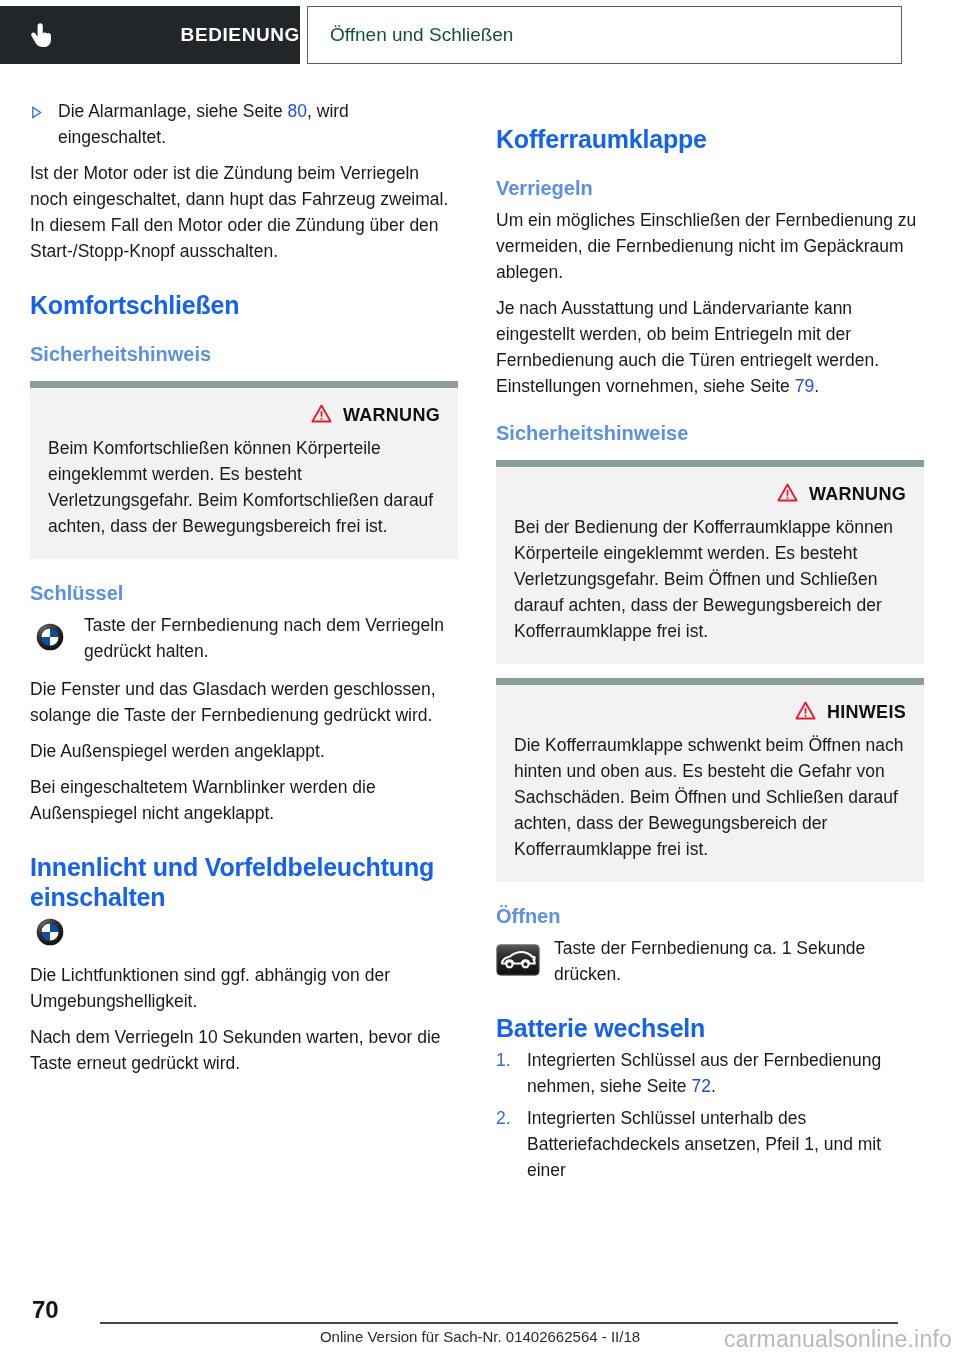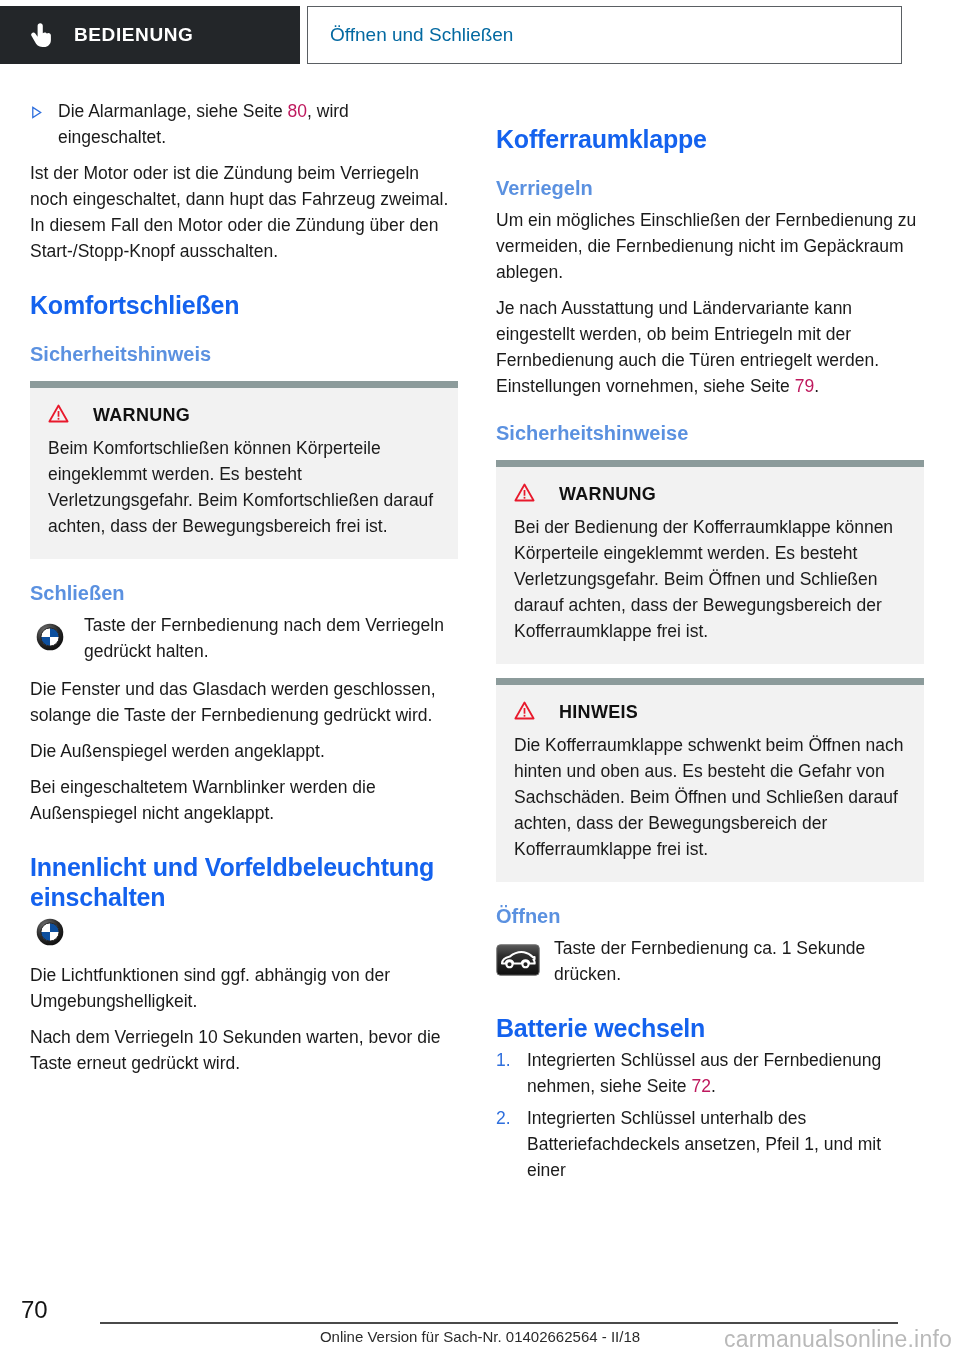--- a/index.html
+++ b/index.html
@@ -22,20 +22,21 @@
     width: 100%;
     margin-top: 6px;
   }
   .chapter-tab {
     width: 300px;
     background: #232629;
     display: flex;
     align-items: center;
     padding-left: 30px;
     gap: 22px;
+    justify-content: space-between;
   }
   .hand-icon {
     width: 22px;
     height: 26px;
     display: block;
   }
   .chapter-label {
     color: #ffffff;
     font-size: 19px;
     font-weight: bold;
@@ -47,21 +48,21 @@
     margin-right: 58px;
     border: 1px solid #5a5f63;
     border-left: 1px solid #5a5f63;
     background: #ffffff;
     display: flex;
     align-items: center;
     padding-left: 22px;
   }
   .section-label {
     font-size: 19px;
-    color: #0369a1;
+    color: #14532d;
   }
 
   
   .content {
     display: flex;
     padding: 0 32px 0 30px;
     margin-top: 34px;
     gap: 38px;
   }
   .col { width: 428px; }
@@ -86,21 +87,21 @@
   }
   .first-h1 { margin-top: 0; }
 
   
   p.body {
     font-size: 17.5px;
     line-height: 26px;
     color: #1a1a1a;
     margin-bottom: 10px;
   }
-  .pagelink { color: #be185d; }
+  .pagelink { color: #1d4ed8; }
 
   
   .bullet-row {
     display: flex;
     gap: 12px;
     margin-bottom: 10px;
   }
   .tri-bullet {
     flex: 0 0 16px;
     padding-top: 7px;
@@ -157,22 +158,23 @@
     height: 7px;
     background: #8c9b9b;
   }
   .notebox-body {
     background: #f2f2f2;
     padding: 16px 18px 20px 18px;
   }
   .notebox-title {
     display: flex;
     align-items: center;
-    gap: 24px;
+    gap: 11px;
     margin-bottom: 8px;
+    justify-content: flex-end;
   }
   .notebox-title-text {
     font-size: 18px;
     font-weight: bold;
     letter-spacing: 0.3px;
     color: #111111;
   }
   .notebox-text {
     font-size: 17.5px;
     line-height: 26px;
@@ -182,24 +184,24 @@
   
   .page-footer {
     position: absolute;
     left: 0;
     bottom: 0;
     width: 100%;
     height: 80px;
   }
   .folio {
     position: absolute;
-    left: 21px;
+    left: 32px;
     top: 14px;
     font-size: 24px;
-    font-weight: normal;
+    font-weight: bold;
     color: #141414;
   }
   .footer-rule {
     position: absolute;
     left: 100px;
     right: 62px;
     top: 40px;
     height: 2px;
     background: #4a4a4a;
   }
@@ -266,21 +268,21 @@
               <rect x="10.1" y="7.4" width="1.8" height="6" fill="#e8192c"></rect>
               <rect x="10.1" y="14.6" width="1.8" height="1.9" fill="#e8192c"></rect>
             </svg>
           </span>
           <span class="notebox-title-text">WARNUNG</span>
         </div>
         <div class="notebox-text">Beim Komfortschließen können Körperteile eingeklemmt werden. Es besteht Verletzungsgefahr. Beim Komfortschließen darauf achten, dass der Bewegungsbereich frei ist.</div>
       </div>
     </div>
 
-    <h2 class="h2">Schließen</h2>
+    <h2 class="h2">Schlüssel</h2>
 
     <div class="icon-row">
       <span class="icon-slot">
         <span>
           <svg viewBox="0 0 32 32" width="28" height="28" xmlns="http://www.w3.org/2000/svg">
             <defs>
               <radialGradient id="bmwOuter1" cx="35%" cy="28%" r="80%">
                 <stop offset="0%" stop-color="#787878"></stop>
                 <stop offset="55%" stop-color="#2b2b2b"></stop>
                 <stop offset="100%" stop-color="#0b0b0b"></stop>

